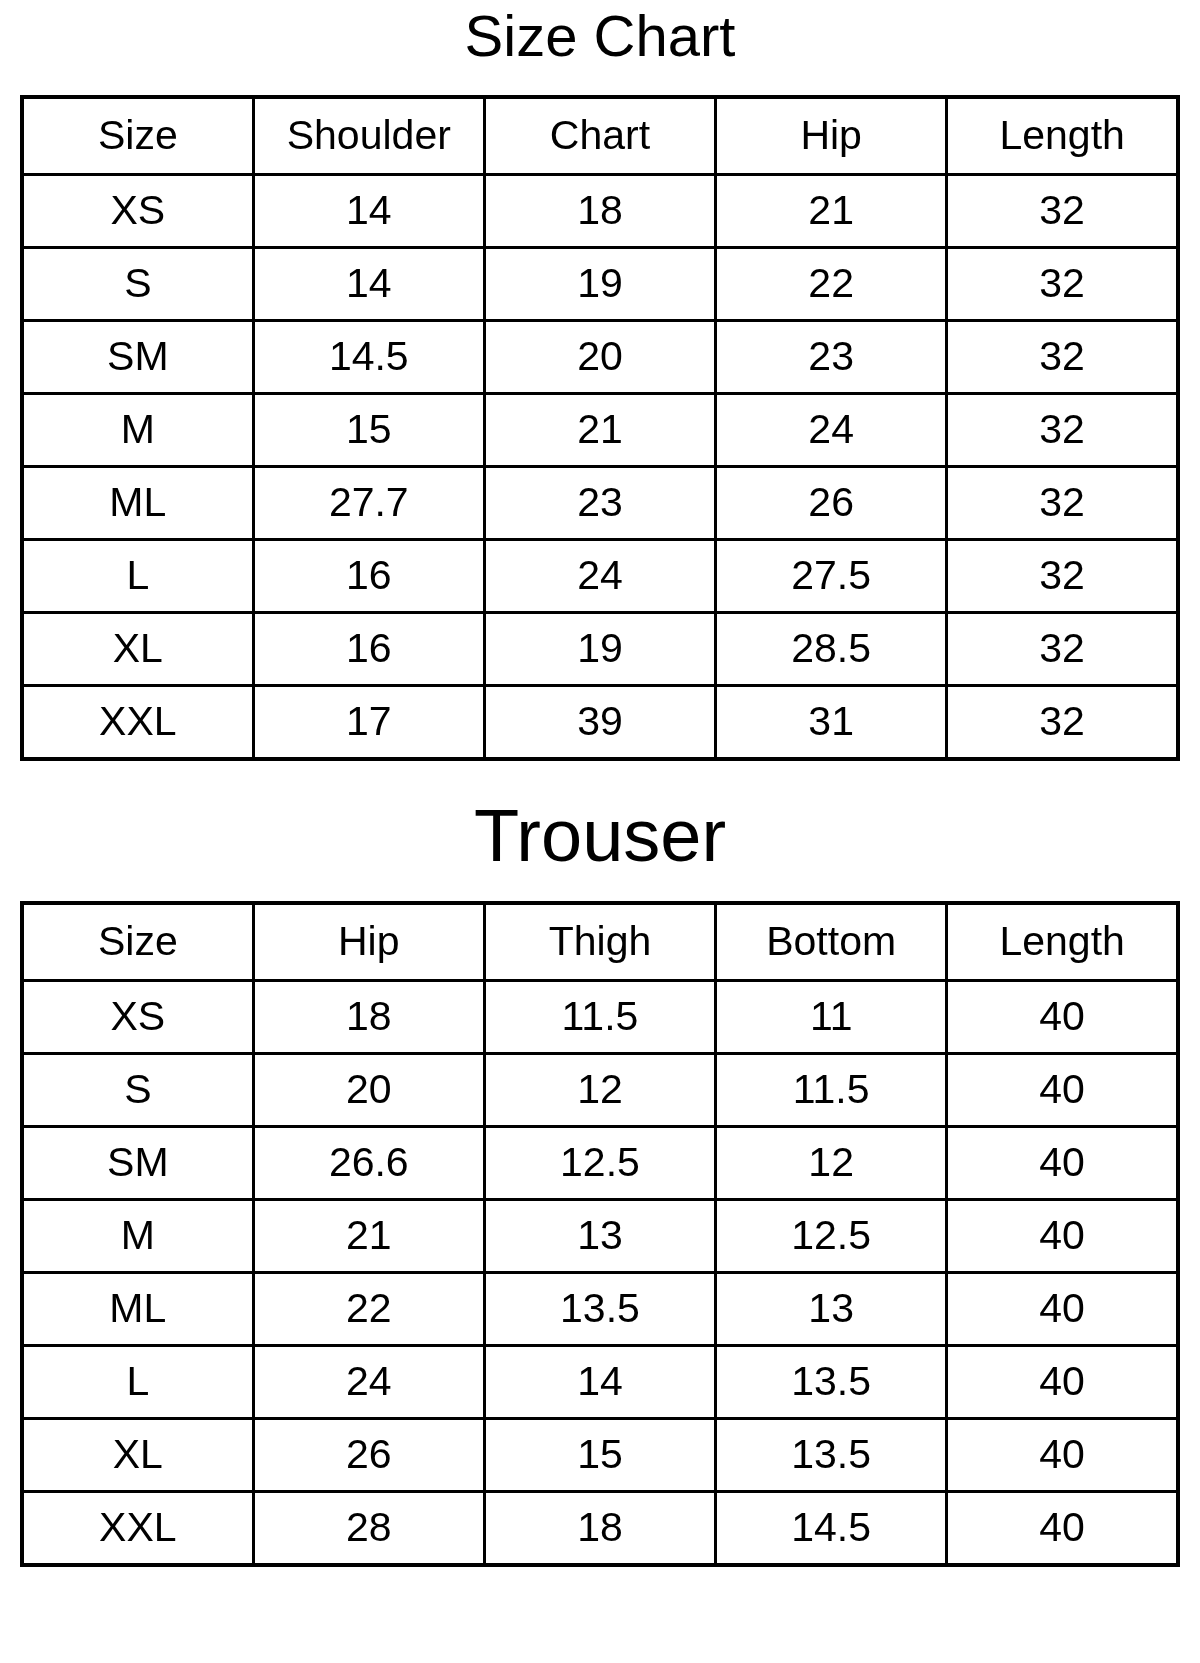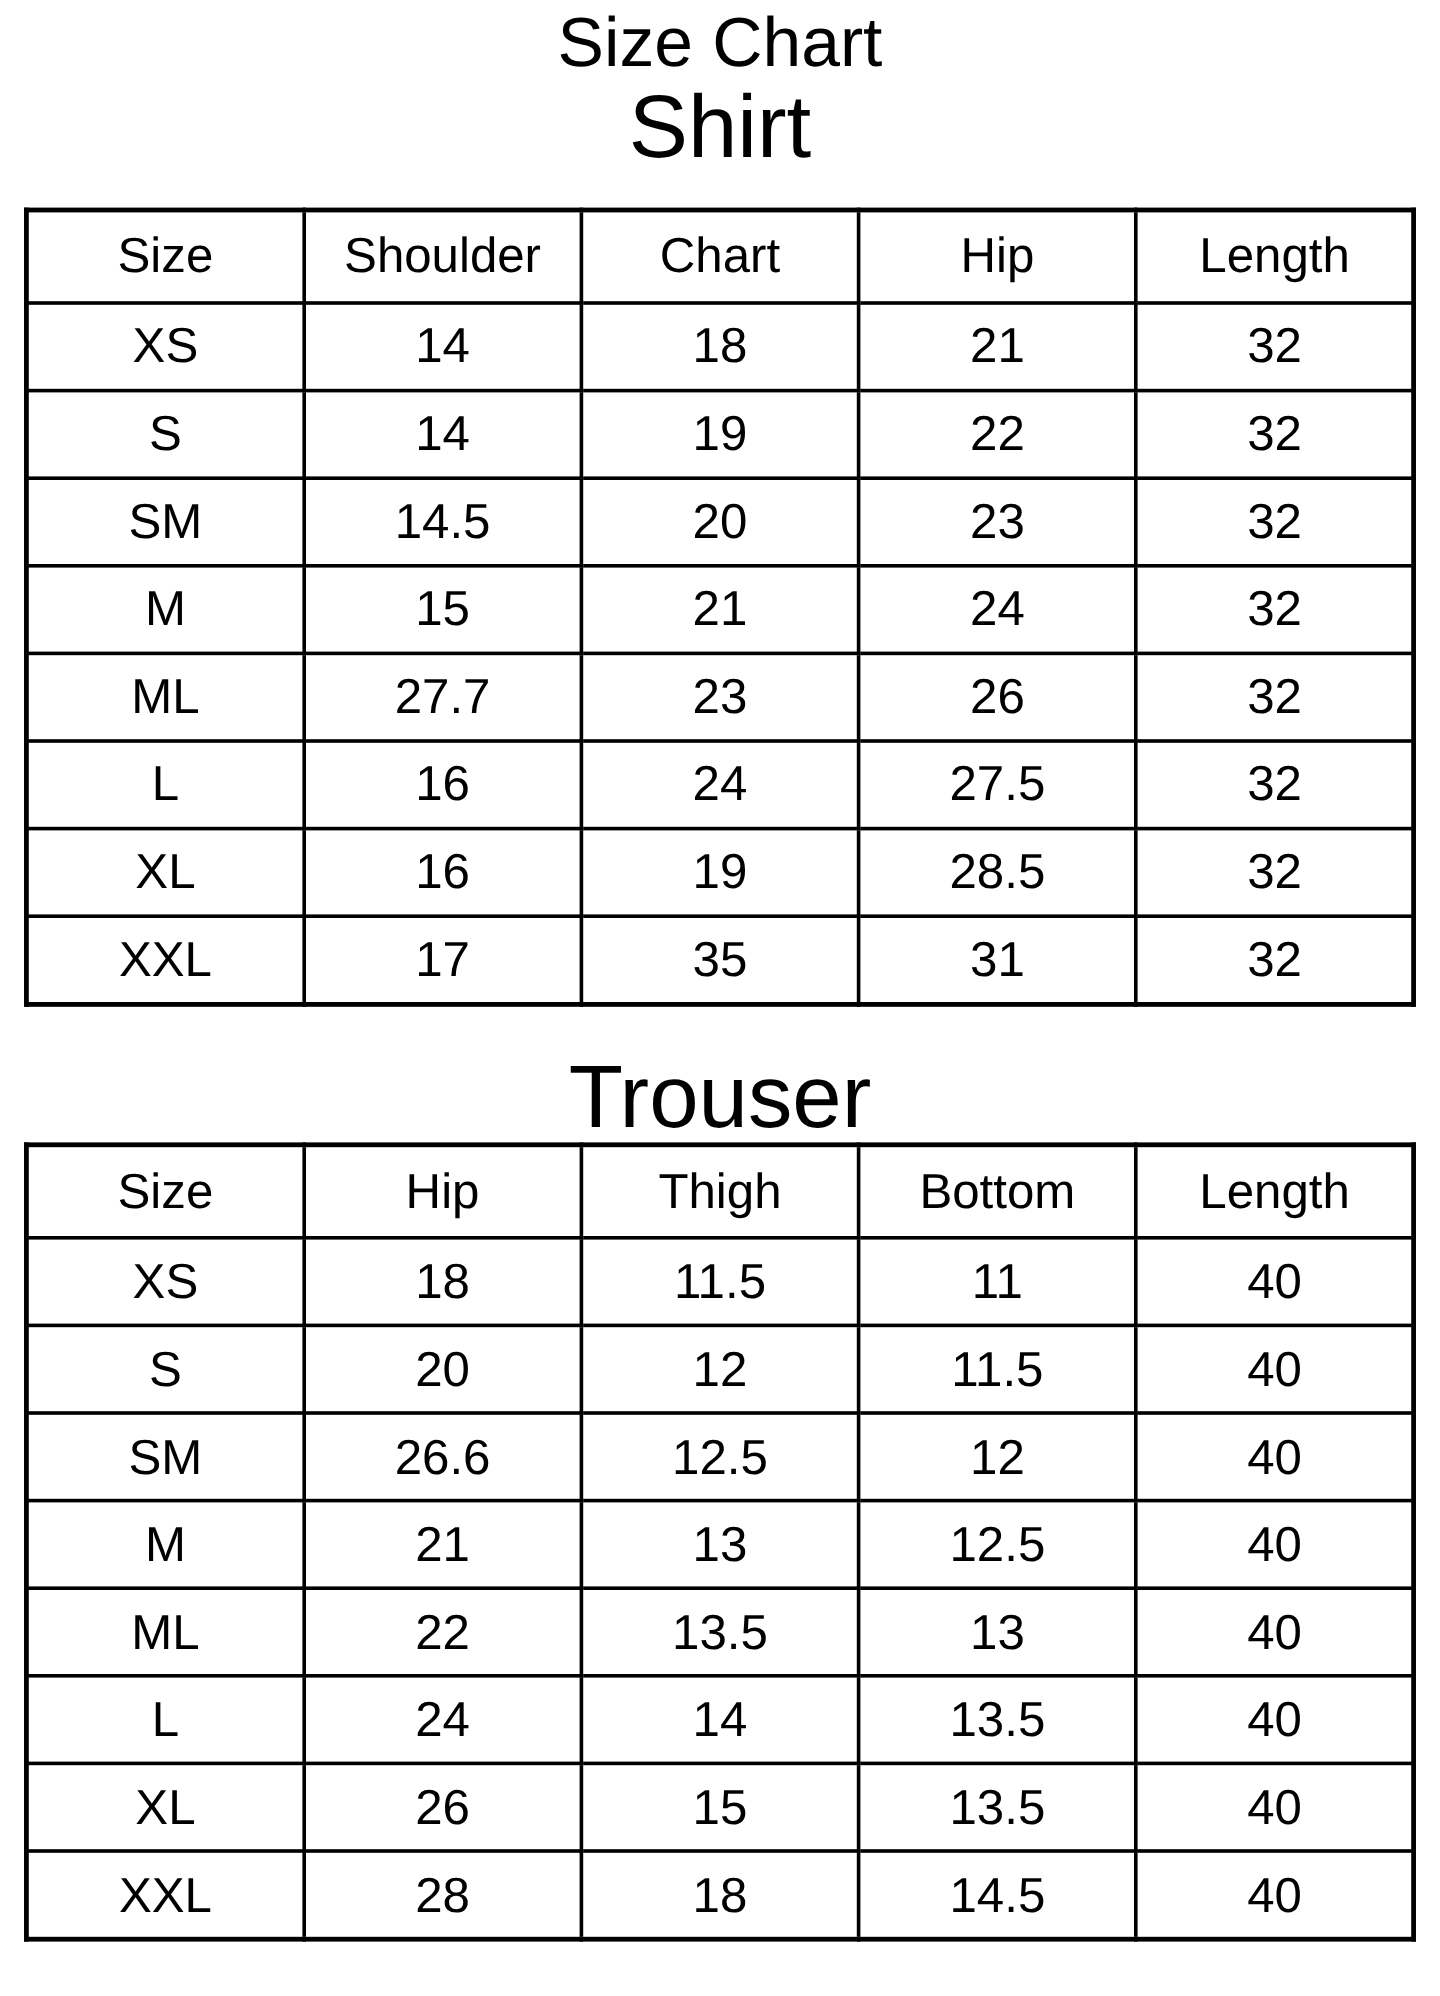--- a/index.html
+++ b/index.html
@@ -29,20 +29,21 @@
     line-height: 1.05;
     font-weight: 400;
     text-align: center;
     margin: 0;
   }
   .section-heading.first {
     margin-top: 0;
   }
   .section-heading.second {
     margin-top: 36px;
+    margin-bottom: 26px;
   }
   table.size-table {
     width: 1160px;
     margin: 28px auto 0 auto;
     border-collapse: collapse;
     table-layout: fixed;
     border: 4px solid #000000;
   }
   table.size-table th,
   table.size-table td {
@@ -60,21 +61,20 @@
     height: 74px;
   }
 </style>
 </head>
 <body>
 
 <div class="page">
 
   <h1 class="main-title">Size Chart</h1>
 
-  <h2 class="section-heading first">Shirt</h2>
 
   <table class="size-table">
     <thead>
       <tr>
           <th>Size</th>
           <th>Shoulder</th>
           <th>Chart</th>
           <th>Hip</th>
           <th>Length</th>
         </tr>
@@ -125,21 +125,21 @@
         <tr>
           <td>XL</td>
           <td>16</td>
           <td>19</td>
           <td>28.5</td>
           <td>32</td>
         </tr>
         <tr>
           <td>XXL</td>
           <td>17</td>
-          <td>35</td>
+          <td>39</td>
           <td>31</td>
           <td>32</td>
         </tr>
       </tbody>
   </table>
 
   <h2 class="section-heading second">Trouser</h2>
 
   <table class="size-table" style="margin-top: 0;">
     <thead>

